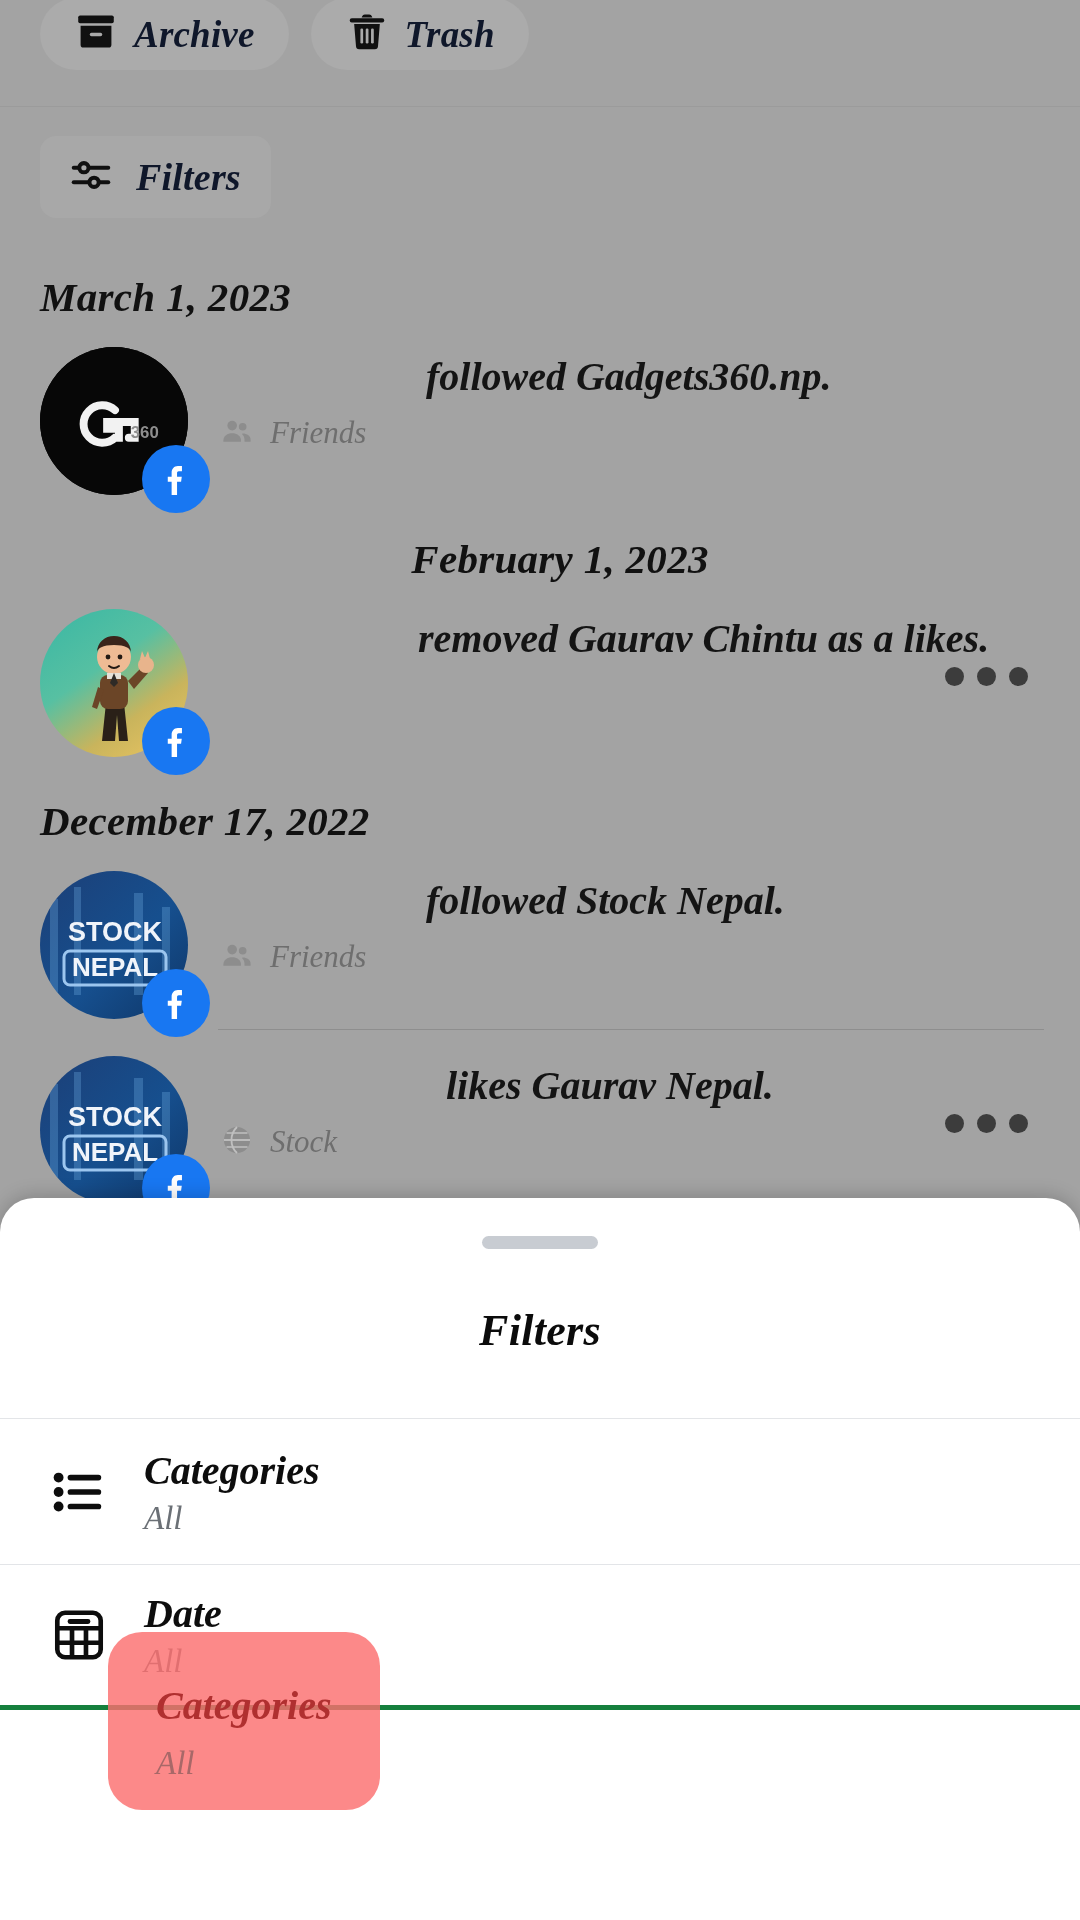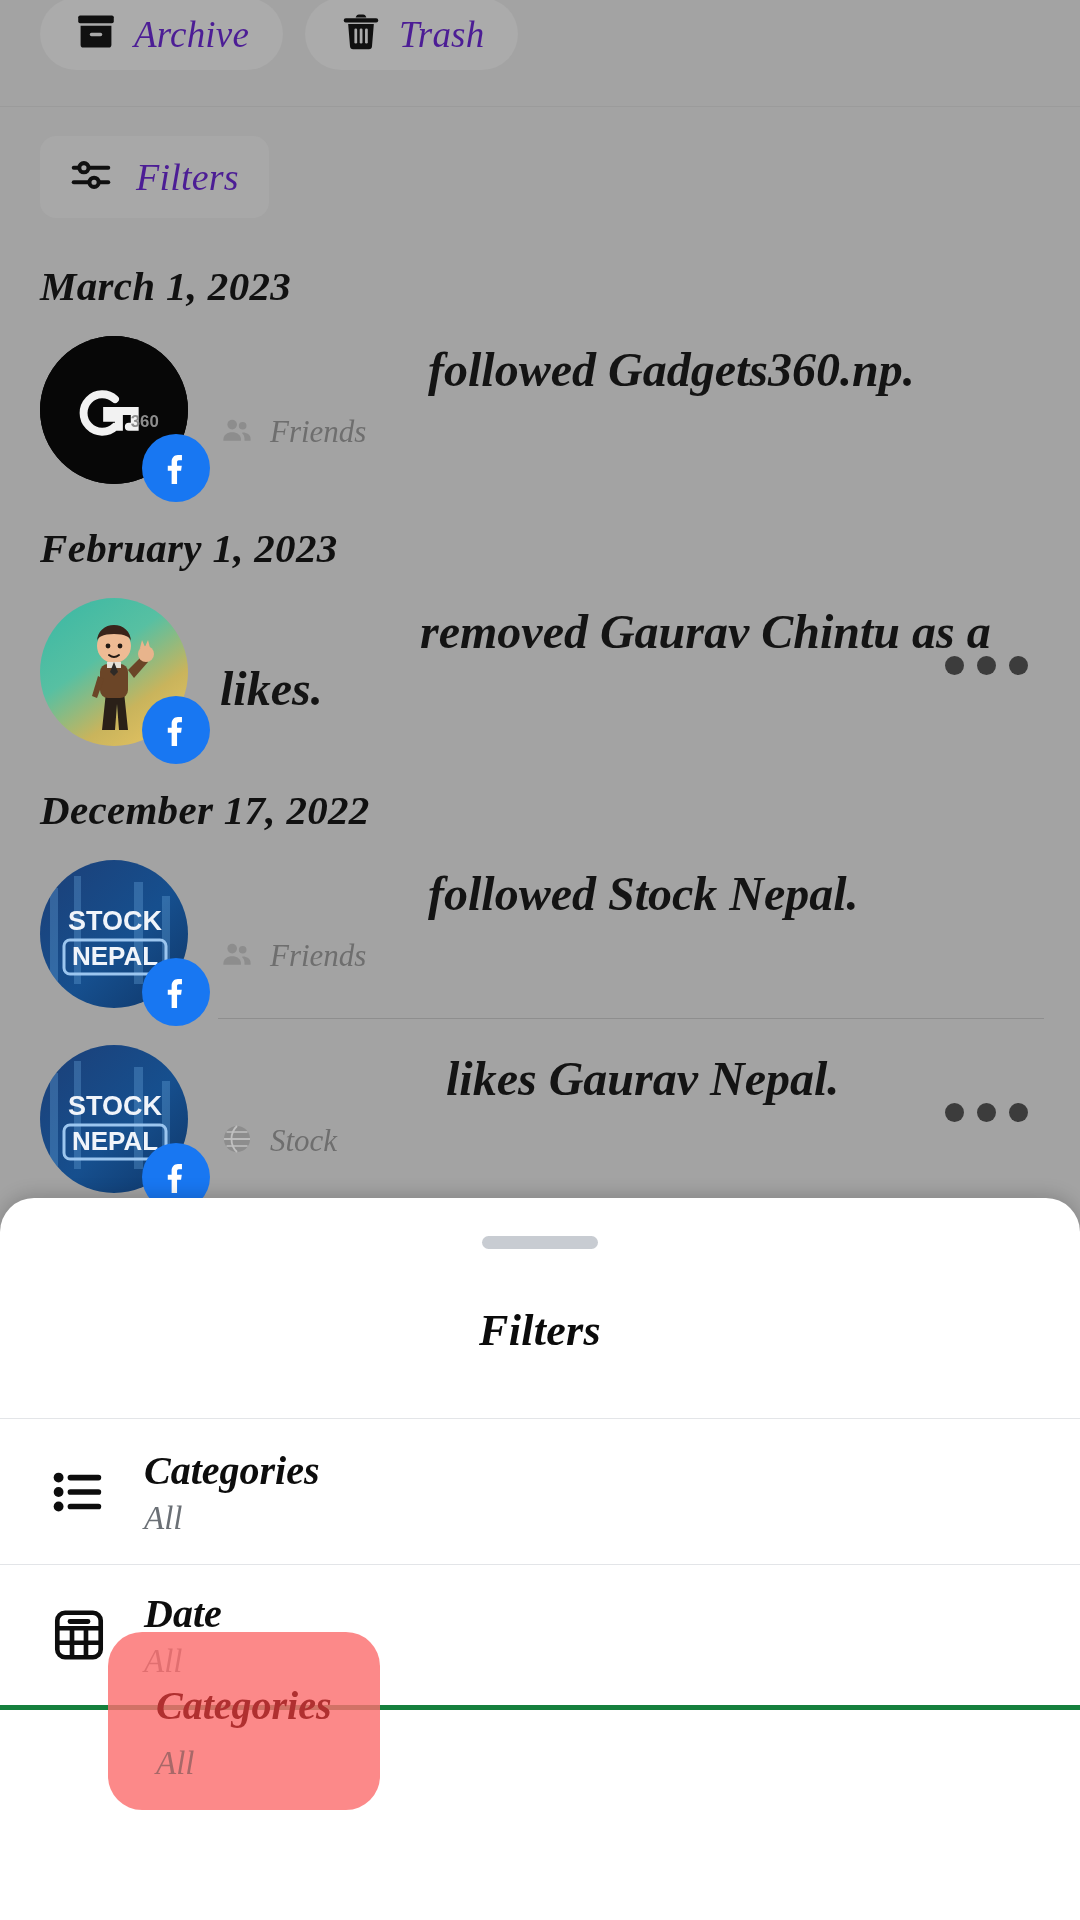--- a/index.html
+++ b/index.html
@@ -41,22 +41,22 @@
     gap: 16px;
     height: 72px;
     margin-top: -2px;
     padding: 0 34px;
     border-radius: 40px;
     background: #ababab;
   }
   .chip-label {
     font-size: 37px;
     font-style: italic;
-    font-weight: 400;
-    color: #4c1d95;
+    font-weight: 700;
+    color: #0f172a;
     letter-spacing: .2px;
     white-space: nowrap;
   }
   .chip-icon { display: block; flex: 0 0 auto; }
 
   
   .filters-row {
     position: absolute;
     top: 136px; left: 40px;
   }
@@ -67,21 +67,21 @@
     height: 82px;
     padding: 0 30px 0 28px;
     border-radius: 16px;
     background: #a8a8a8;
   }
   .filters-chip .chip-label { font-size: 38px; }
 
   
   .feed {
     position: absolute;
-    top: 244px; left: 0; right: 0;
+    top: 255px; left: 0; right: 0;
   }
 
   .date-header {
     font-size: 41px;
     font-style: italic;
     font-weight: 700;
     color: #111;
     padding: 18px 0 0 40px;
     letter-spacing: .3px;
   }
@@ -123,21 +123,21 @@
   .fb-badge svg { display: block; }
 
   .entry-body {
     flex: 1 1 auto;
     padding-left: 32px;
     padding-top: 6px;
     min-width: 0;
   }
 
   .entry-text {
-    font-size: 48px;
+    font-size: 40px;
     font-style: italic;
     font-weight: 700;
     color: #141414;
     line-height: 1.18;
   }
   .redacted {
     display: inline-block;
     vertical-align: middle;
     height: 30px;
     border-radius: 4px;
@@ -356,21 +356,21 @@
               <circle cx="16" cy="9" r="2.7"></circle>
               <path d="M2.4 18.6c0-3.2 2.8-5.1 6.2-5.1s6.2 1.9 6.2 5.1v1H2.4v-1z"></path>
               <path d="M16.1 13.8c2.8 0 5.5 1.5 5.5 4.3v1.5h-4.3v-1.5c0-1.6-.7-3-1.8-4l.6-.3z"></path>
             </svg>
           </span>
           <span class="privacy-label">Friends</span>
         </div>
       </div>
     </div>
 
-    <div class="date-header" style="padding-top:30px;">February 1, 2023</div>
+    <div class="date-header" style="padding-top:30px;text-align:center;">February 1, 2023</div>
 
     <div class="entry">
       <div class="avatar-wrap">
         <div class="avatar">
           <svg width="150" height="150" viewBox="0 0 150 150">
             <defs>
               <linearGradient id="bmg" x1="0" y1="0" x2="0.7" y2="1">
                 <stop offset="0%" stop-color="#39b7a4"></stop>
                 <stop offset="45%" stop-color="#57c0a2"></stop>
                 <stop offset="78%" stop-color="#c9b45c"></stop>

